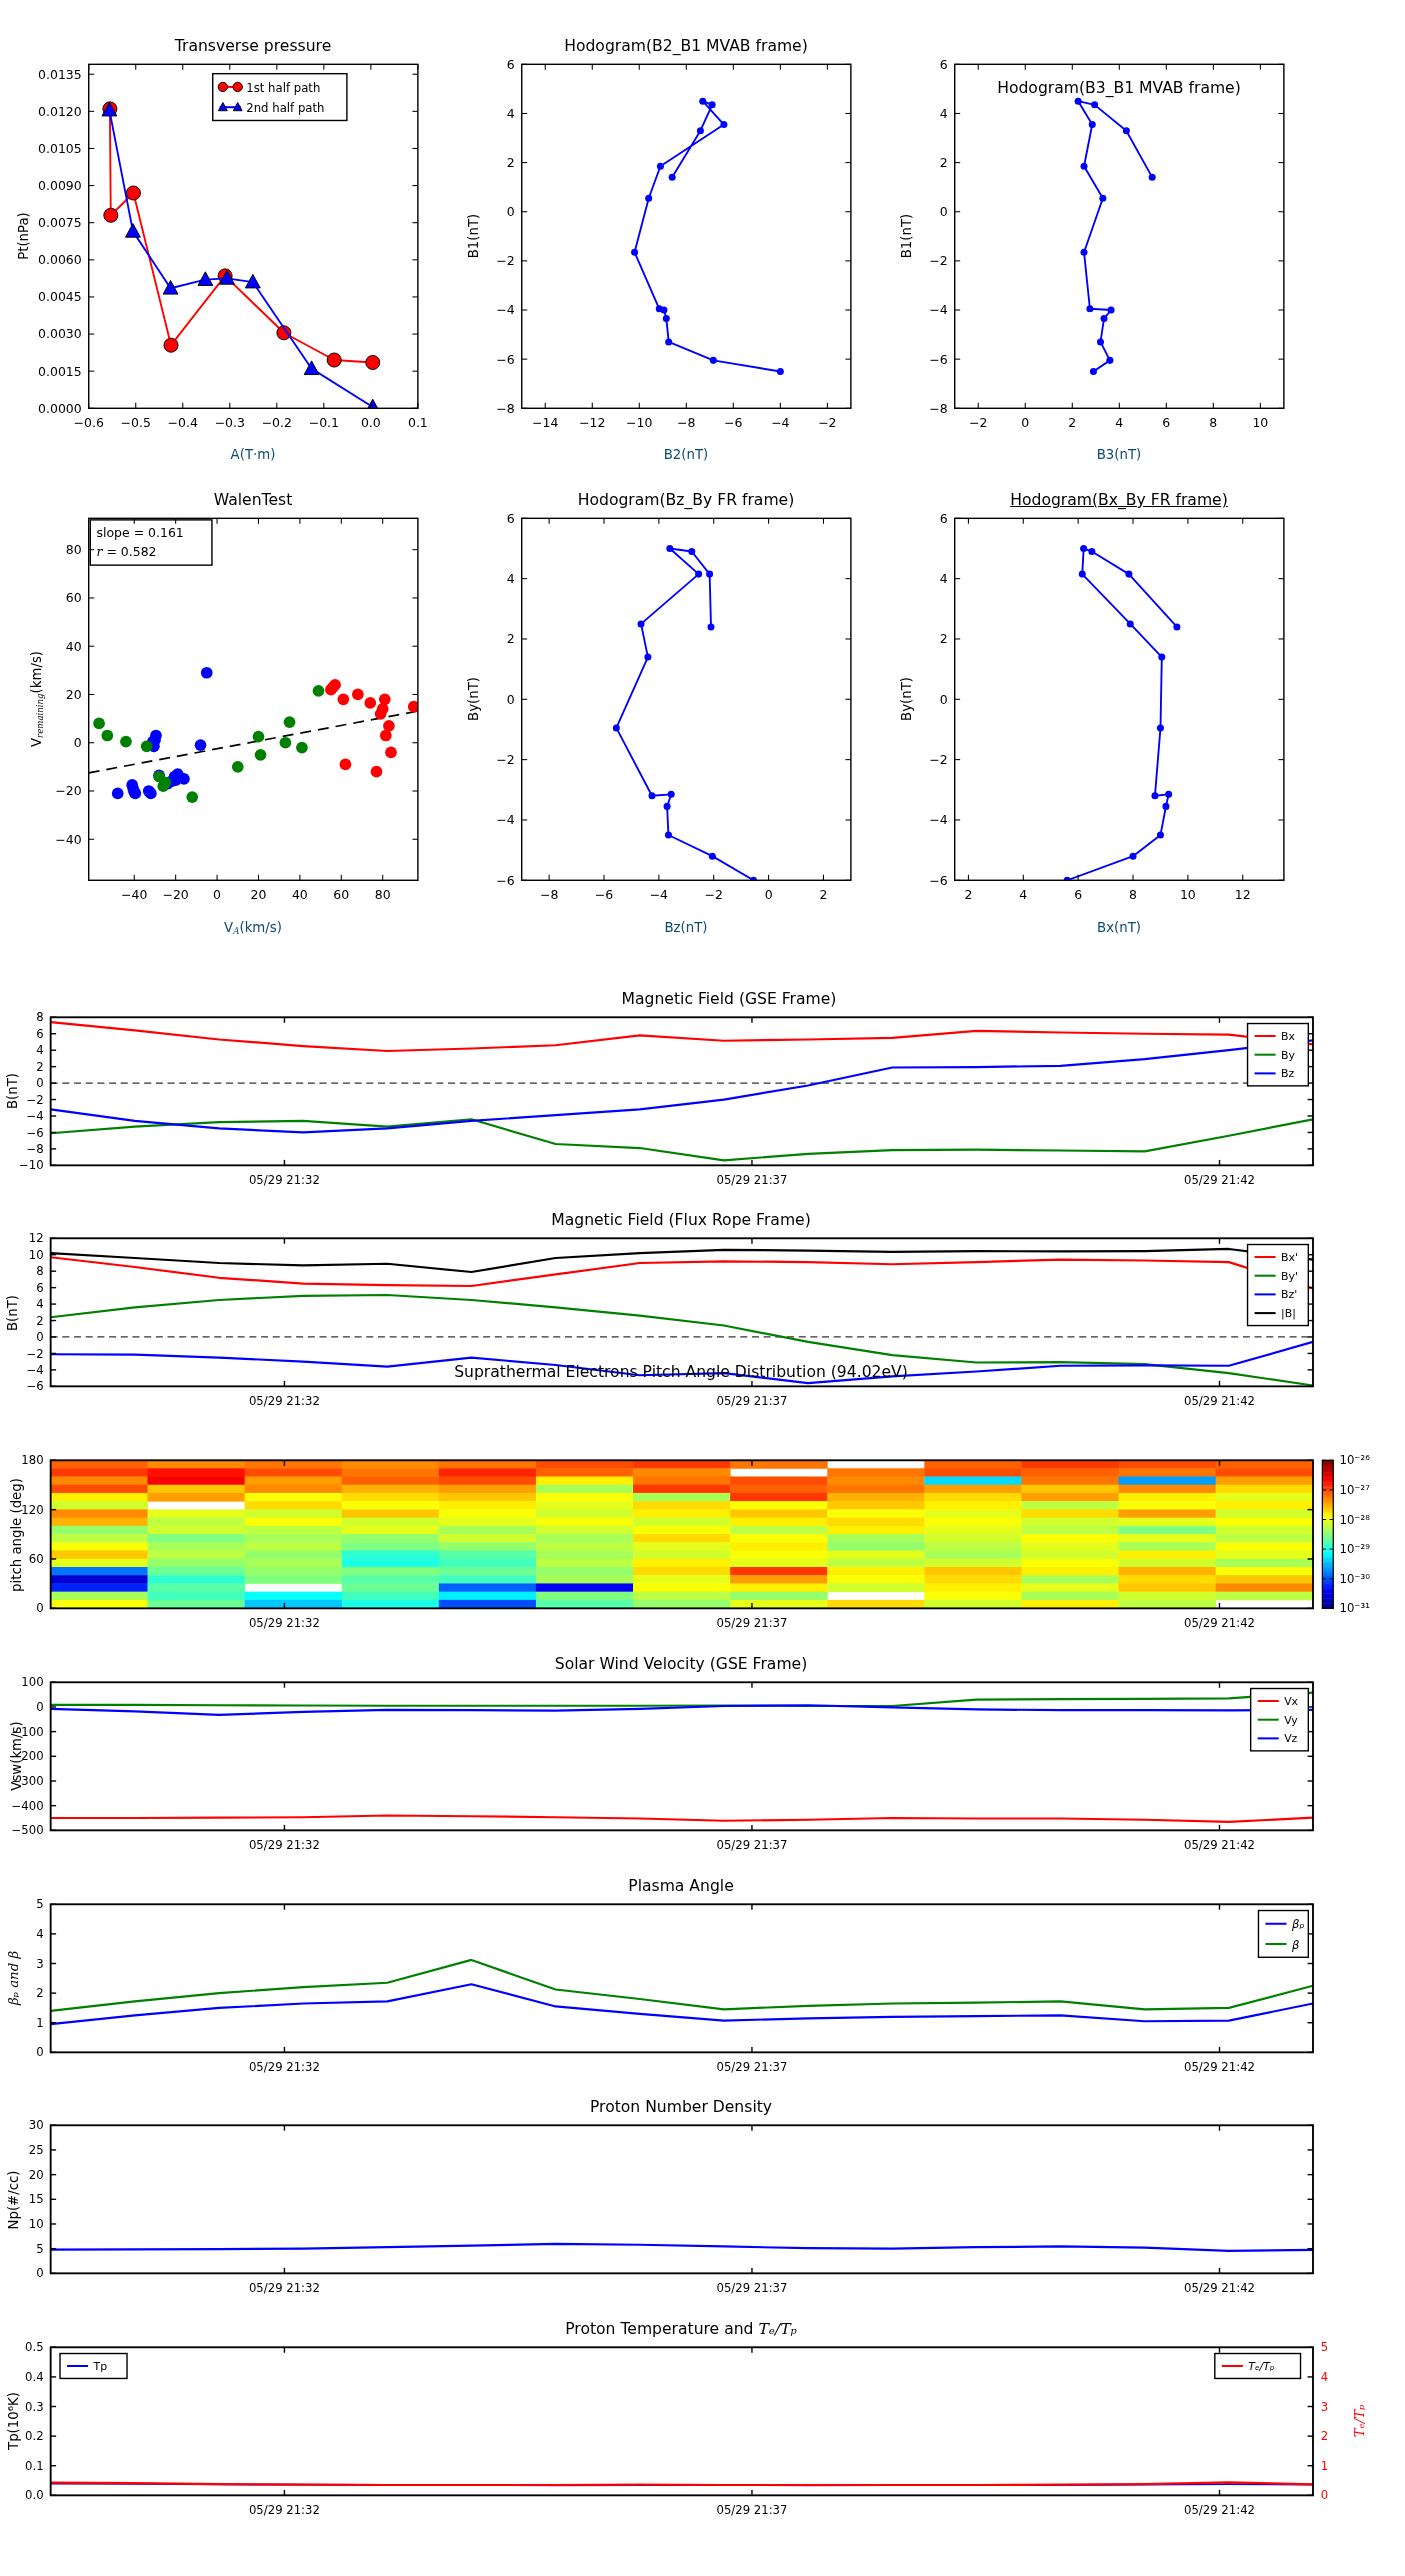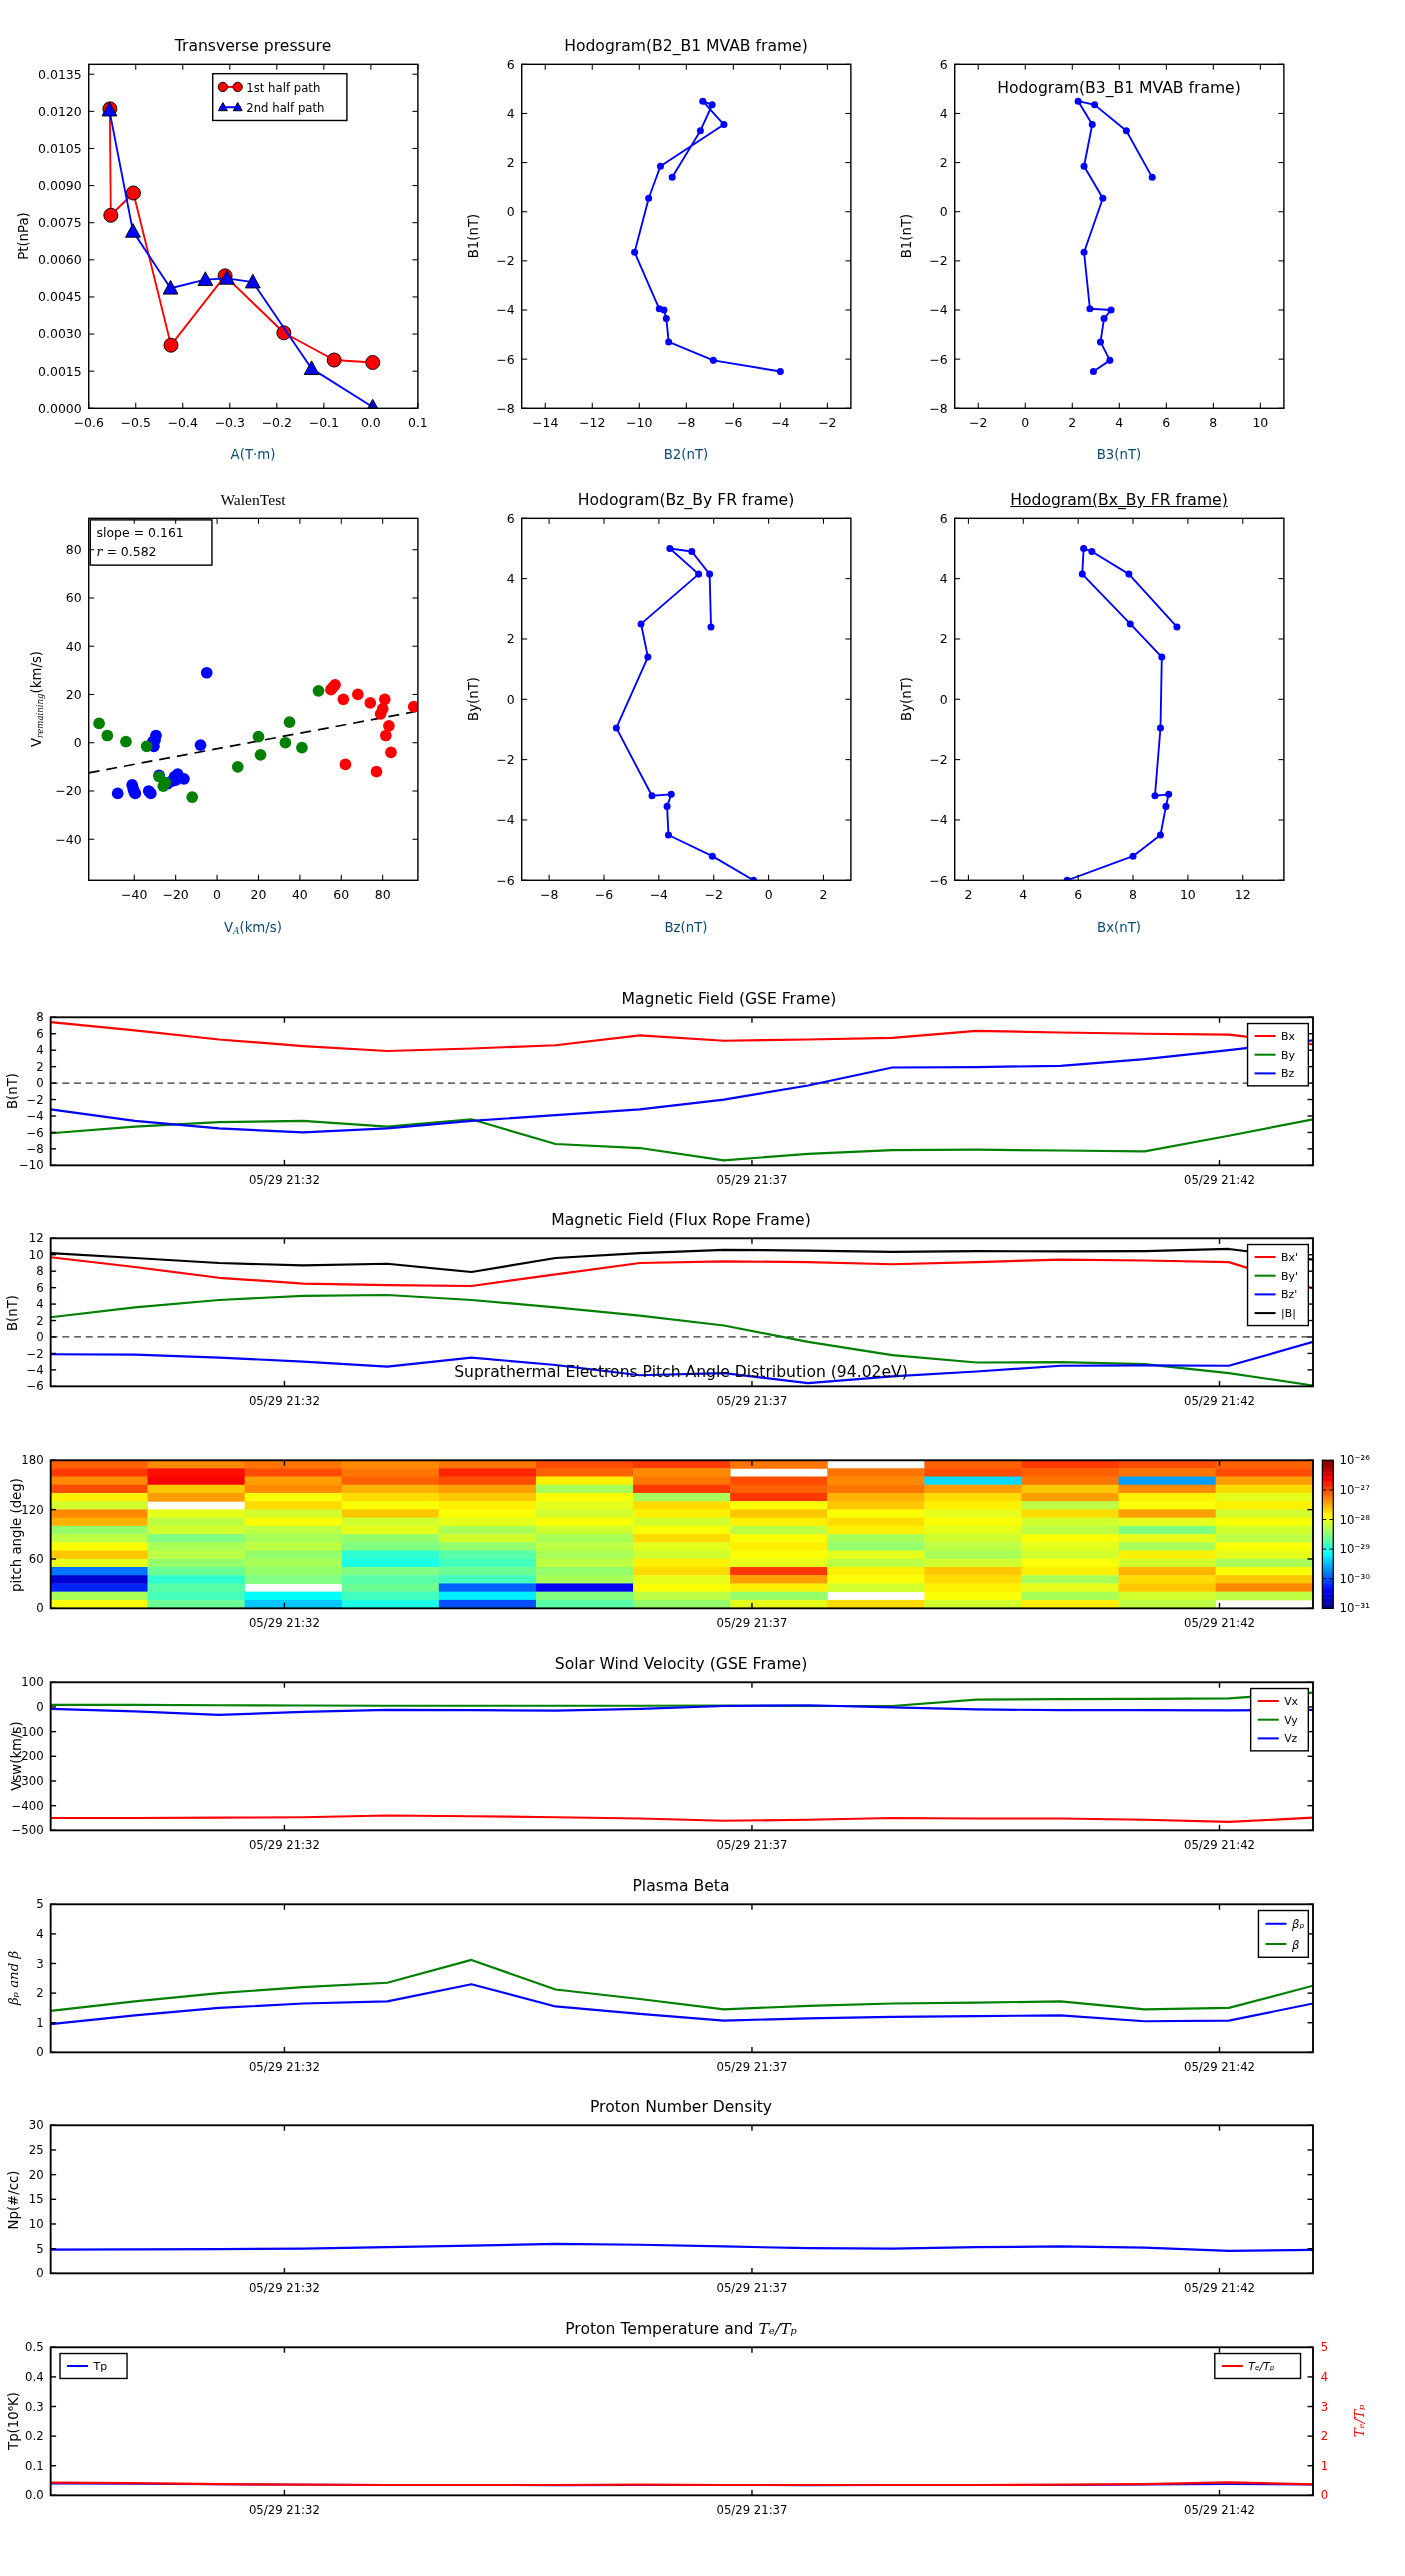--- a/index.html
+++ b/index.html
@@ -256,21 +256,21 @@
         <line x1="120" y1="107" x2="127" y2="107" stroke="#000" stroke-width="1.35"></line>
         <line x1="542" y1="107" x2="535" y2="107" stroke="#000" stroke-width="1.35"></line>
         <text x="111" y="107" font-size="16" fill="#000" text-anchor="end" dy="0.35em">4</text>
         <line x1="120" y1="44" x2="127" y2="44" stroke="#000" stroke-width="1.35"></line>
         <line x1="542" y1="44" x2="535" y2="44" stroke="#000" stroke-width="1.35"></line>
         <text x="111" y="44" font-size="16" fill="#000" text-anchor="end" dy="0.35em">6</text>
       </svg>
   </div>
 
   <div class="panel" id="panel3">
-    <div class="title" style="left: 253px; top: 509px; font-family: Liberation Serif, serif;">WalenTest</div>
+    <div class="title" style="left: 253px; top: 509px;">WalenTest</div>
     <div class="ylab" style="left: 37px; top: 699px;"><span>V</span><span class="subm">remaining</span><span>(km/s)</span></div>
     <div class="xlab" style="left: 253px; top: 920px;"><span>V</span><span class="subm">A</span><span>(km/s)</span></div>
     <svg width="579" height="454" style="left: -5.5px; top: 484px;" viewBox="0 0 742 582">
         <clipPath id="clip3">
           <rect x="120" y="44" width="422" height="464"></rect>
         </clipPath>
         <g clip-path="url(#clip3)">
           <line x1="120" y1="370.29098666666664" x2="542" y2="291.10474666666664" stroke="#000" stroke-width="2.2" stroke-dasharray="14 9"></line>
           <circle cx="157.1572327044025" cy="396.64" r="7.5" fill="#0000ff"></circle>
           <circle cx="175.73584905660377" cy="385.81333333333333" r="7.5" fill="#0000ff"></circle>
@@ -1025,21 +1025,21 @@
         <line x1="1669" y1="68" x2="1696" y2="68" stroke="#ff0000" stroke-width="2.6"></line>
         <text x="1703" y="68" font-size="14" fill="#000" dominant-baseline="middle" dy="0.1em">Vx</text>
         <line x1="1669" y1="92" x2="1696" y2="92" stroke="#008000" stroke-width="2.6"></line>
         <text x="1703" y="92" font-size="14" fill="#000" dominant-baseline="middle" dy="0.1em">Vy</text>
         <line x1="1669" y1="116" x2="1696" y2="116" stroke="#0000ff" stroke-width="2.6"></line>
         <text x="1703" y="116" font-size="14" fill="#000" dominant-baseline="middle" dy="0.1em">Vz</text>
       </svg>
   </div>
 
   <div class="panel" id="panel10">
-    <div class="title" style="left: 681px; top: 1895px;">Plasma Beta</div>
+    <div class="title" style="left: 681px; top: 1895px;">Plasma Angle</div>
     <div class="ylab mathit" style="left: 13.3px; top: 1978px;">βₚ and β</div>
     <svg width="1514" height="240" style="left: -44px; top: 1870px;" viewBox="0 0 1940 308">
         <clipPath id="clip10">
           <rect x="120" y="44" width="1620" height="190"></rect>
         </clipPath>
         <g clip-path="url(#clip10)">
           <path d="M120.0 197.9L228.0 186.5L336.0 177.0L444.0 171.3L552.0 168.6L660.0 146.6L768.0 175.1L876.0 184.6L984.0 193.3L1092.0 190.3L1200.0 188.4L1308.0 187.6L1416.0 186.5L1524.0 194.1L1632.0 193.3L1740.0 171.3" fill="none" stroke="#0000ff" stroke-width="2.8" stroke-linejoin="round"></path>
           <path d="M120.0 180.8L228.0 168.6L336.0 158.0L444.0 150.4L552.0 144.7L660.0 115.4L768.0 153.4L876.0 165.6L984.0 178.9L1092.0 174.3L1200.0 171.3L1308.0 170.2L1416.0 168.6L1524.0 178.9L1632.0 177.0L1740.0 148.5" fill="none" stroke="#008000" stroke-width="2.8" stroke-linejoin="round"></path>
         </g>
         <rect x="120" y="44" width="1620" height="190" fill="none" stroke="#000" stroke-width="2.4"></rect>

